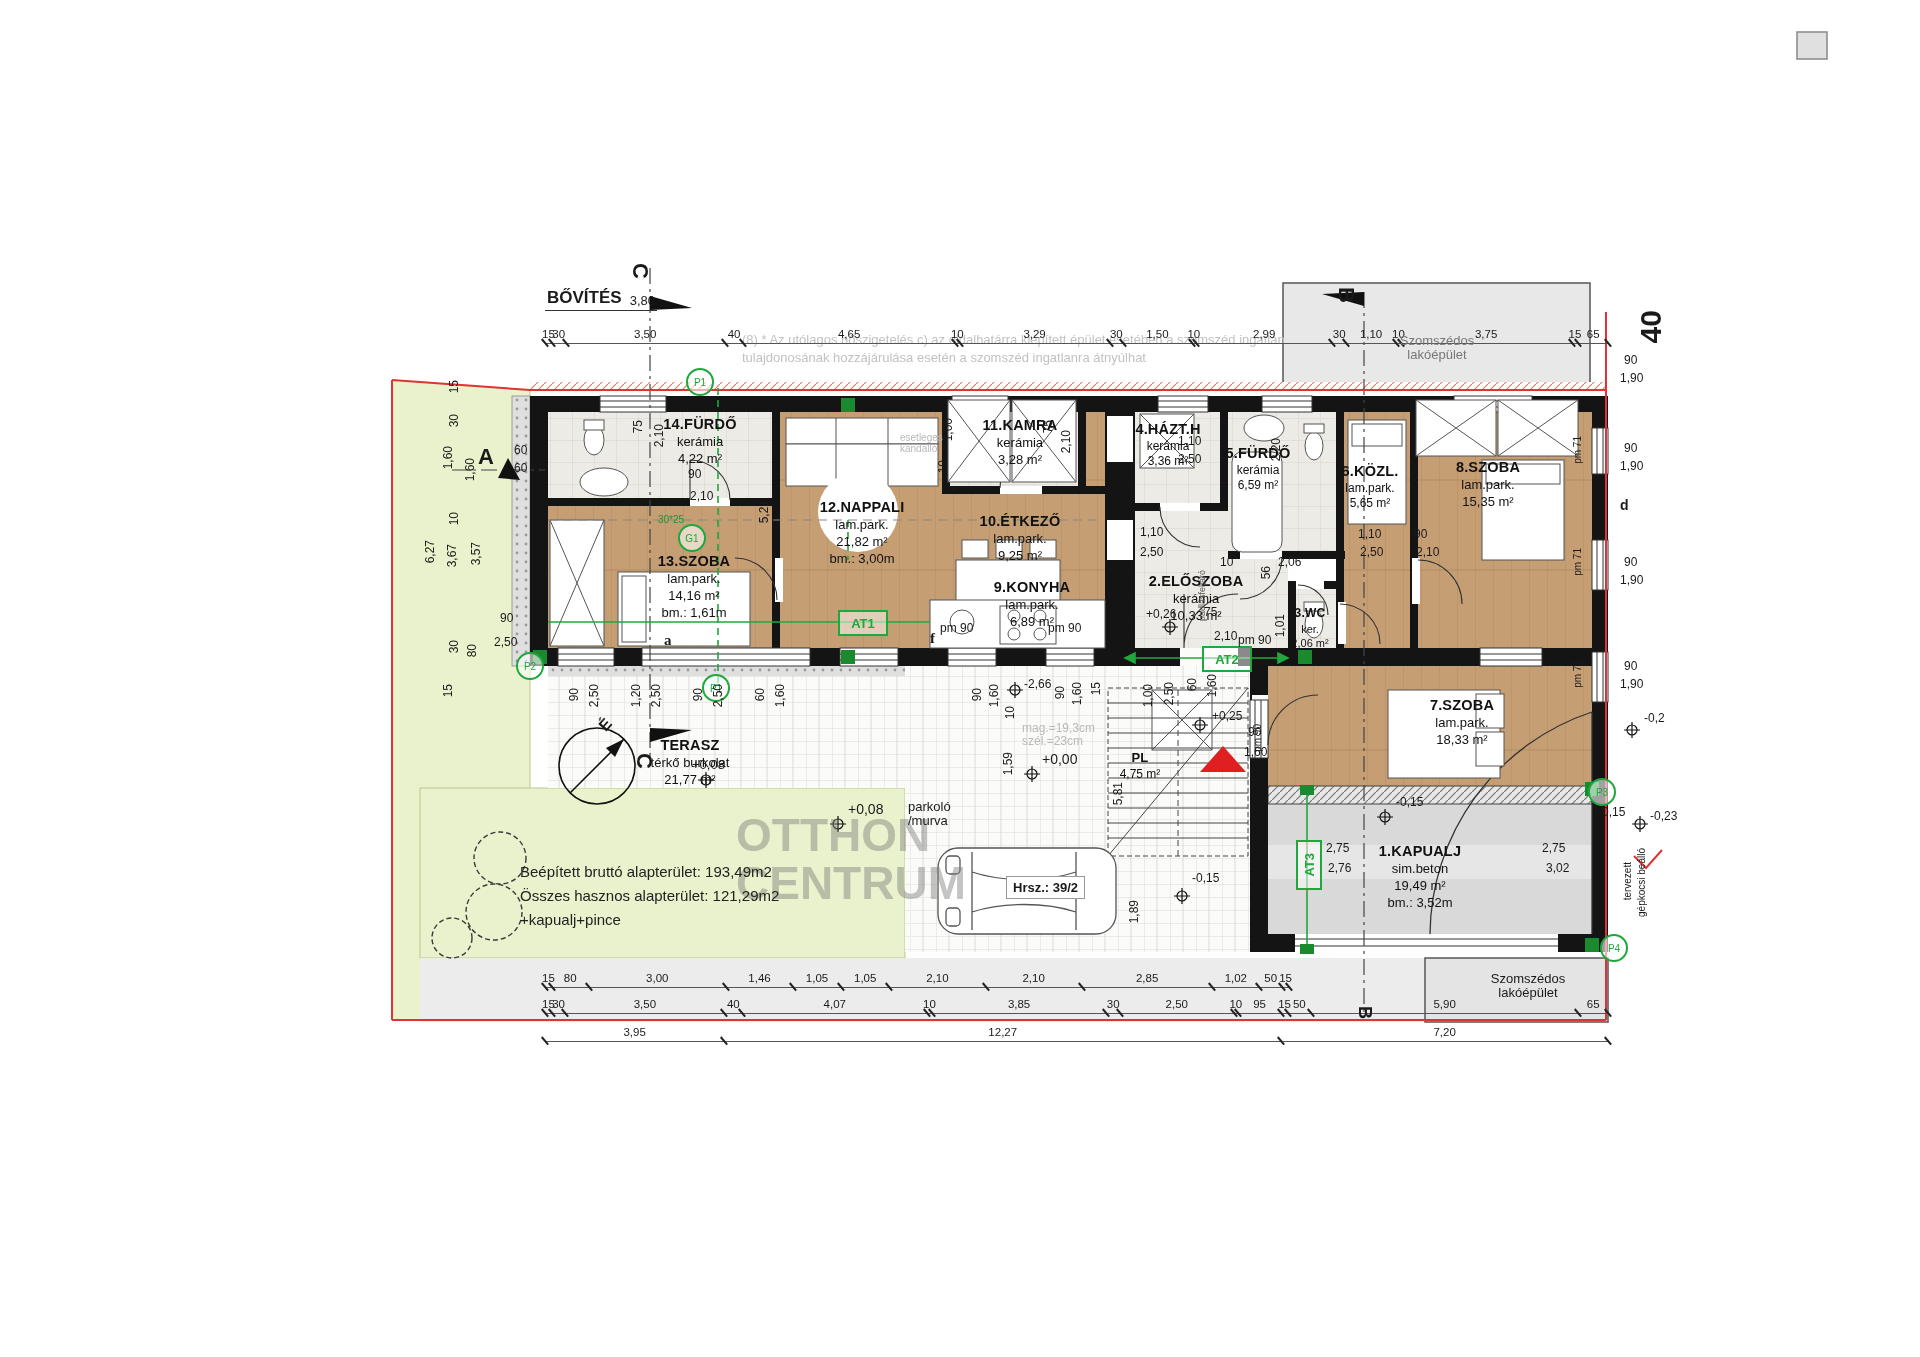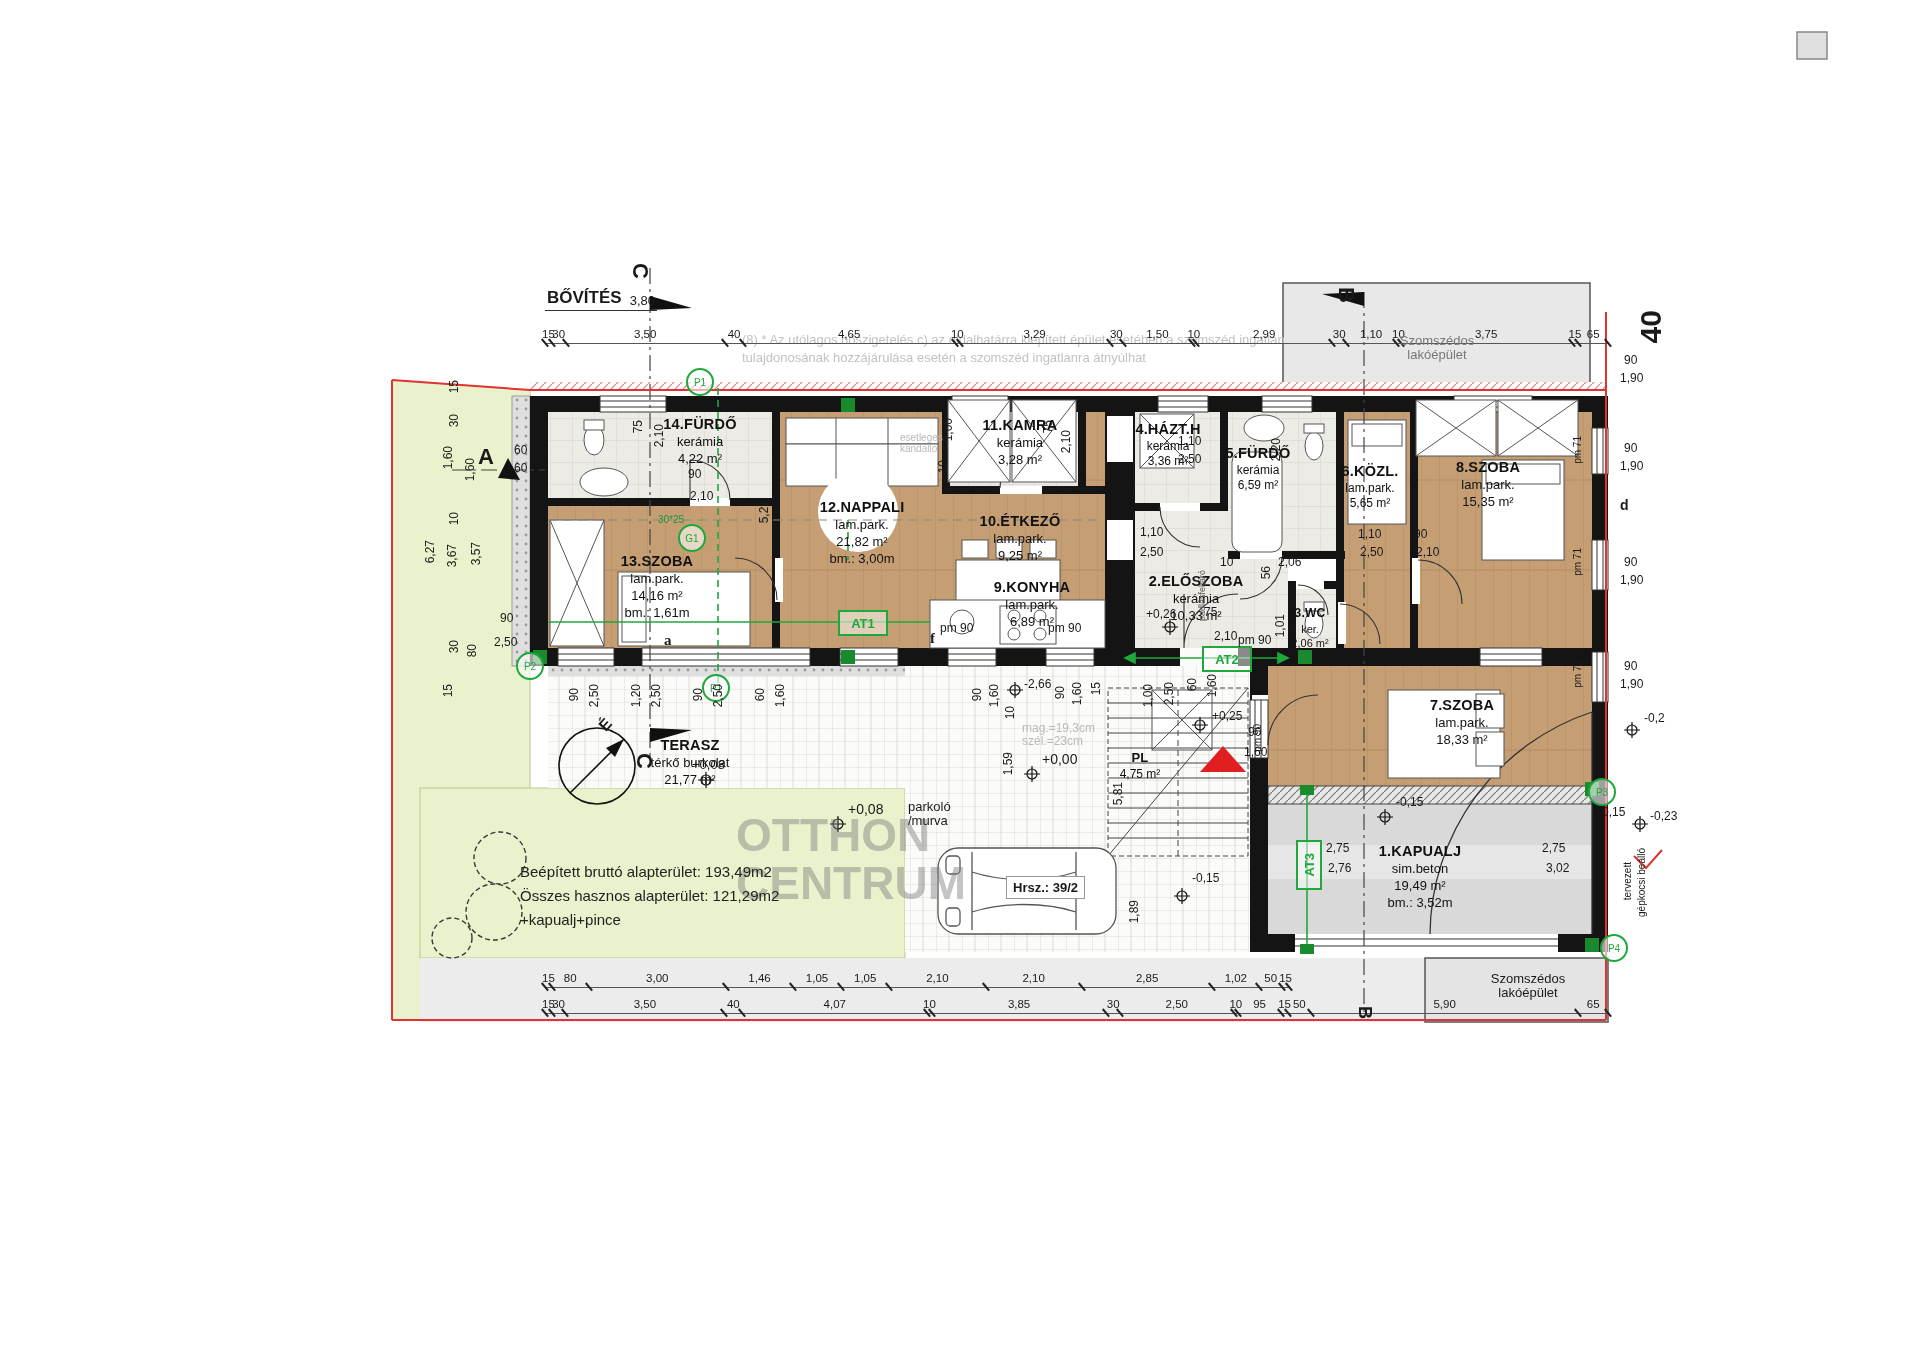--- a/index.html
+++ b/index.html
@@ -508,35 +508,47 @@
         <i>50</i>
       </span>
       <span class="seg" style="flex-grow: 5.9;">
         <i>5,90</i>
       </span>
       <span class="seg" style="flex-grow: 0.65;">
         <i>65</i>
       </span>
       <span class="seg end"></span>
     </div>
+<div class="chain" style="left:545px;top:1026px;width:1063px">
+      <span class="seg" style="flex-grow: 3.95;">
+        <i>3,95</i>
+      </span>
+      <span class="seg" style="flex-grow: 12.27;">
+        <i>12,27</i>
+      </span>
+      <span class="seg" style="flex-grow: 7.2;">
+        <i>7,20</i>
+      </span>
+      <span class="seg end"></span>
+    </div>
 
 <div class="lbl" style="left:1437px;top:334px;transform:translateX(-50%);color:#777;font-size:13px;text-align:center">
   <span>Szomszédos</span><br><span>lakóépület</span>
 </div>
 <div class="lbl" style="left:1528px;top:972px;transform:translateX(-50%);font-size:13px;text-align:center">
   <span>Szomszédos</span><br><span>lakóépület</span>
 </div>
 <div class="lbl rot" style="left:1634px;top:310px;font-size:30px;font-weight:bold">40</div>
 
 <div class="room" style="left:700px;top:415px">
   <b>14.FÜRDŐ</b>
       <span>kerámia</span>
       <span>4,22 m²</span>
     </div>
-<div class="room" style="left:657px;top:552px">
+<div class="room" style="left:694px;top:552px">
   <b>13.SZOBA</b>
       <span>lam.park.</span>
       <span>14,16 m²</span>
       <span>bm.: 1,61m</span>
     </div>
 <div class="room" style="left:862px;top:498px">
   <b>12.NAPPALI</b>
       <span>lam.park.</span>
       <span>21,82 m²</span>
       <span>bm.: 3,00m</span>

